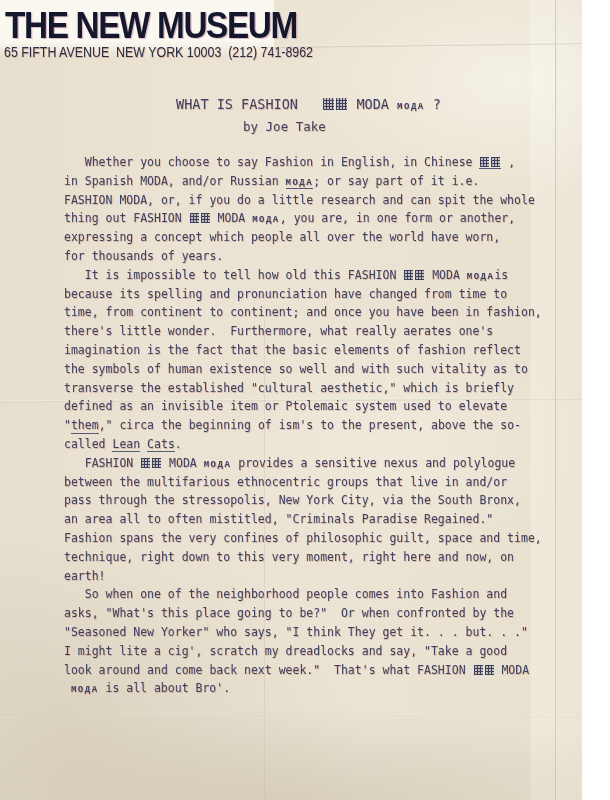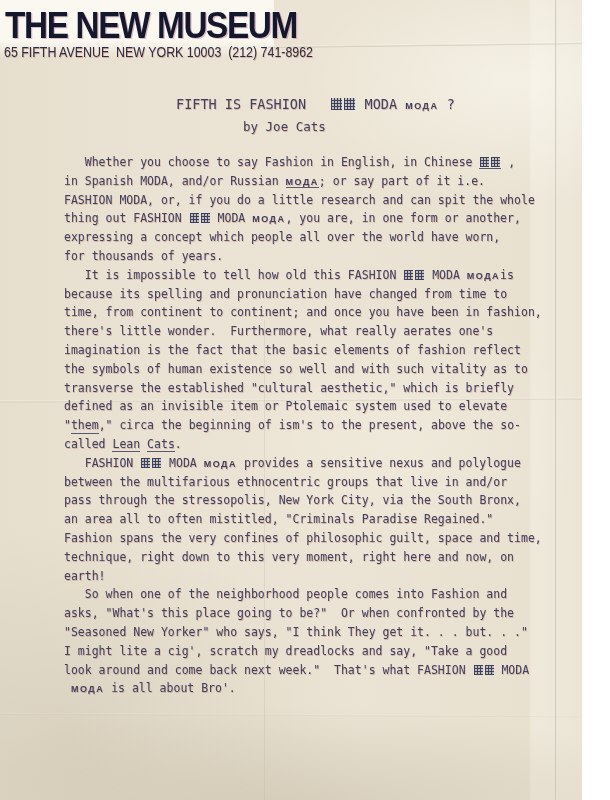--- a/index.html
+++ b/index.html
@@ -41,21 +41,21 @@
     font-size:15.5px; color:#2c2d45;
     transform:scaleX(0.8); transform-origin:left top;
     text-shadow:0.8px 0.6px 0 rgba(173,62,48,0.30);
   }
   .title-line { position:absolute; left:176px; top:96px; font-size:13.5px; white-space:pre; }
   .byline     { position:absolute; left:243px; top:119px; font-size:12.5px; white-space:pre; }
   .body-text  { position:absolute; left:64px; top:155px; font-size:11.5px; white-space:pre; }
   .body-text .line { height:18.8px; }
   .u { border-bottom:1px solid rgba(62,64,98,0.85); padding-bottom:0.5px; }
   .cyr {
-    font-family:Liberation Sans, sans-serif;
+    font-family:Liberation Mono, monospace;
     font-weight:bold; font-size:9px; letter-spacing:1.5px;
   }
   .cjk { display:inline-block; line-height:0; }
   .cjk .cjk-block {
     display:inline-block; width:9px; height:10px; margin:0 1px -1px 1px;
     background-color:rgba(60,62,92,0.22);
     background-image:
       repeating-linear-gradient(0deg,  #3d3f60 0 1px, transparent 1px 3px),
       repeating-linear-gradient(90deg, #3d3f60 0 1px, transparent 1px 3px);
   }
@@ -69,17 +69,17 @@
   <div class="logo-strip"></div>
   <div class="crease crease-h-top"></div>
   <div class="crease crease-h-mid"></div>
   <div class="crease crease-h-bot"></div>
   <div class="crease crease-v-main"></div>
   <div class="crease crease-v-faint"></div>
 
   <div class="logo">THE NEW MUSEUM</div>
   <div class="address">65 FIFTH AVENUE  NEW YORK 10003  (212) 741-8962</div>
 
-  <div class="title-line typed"><div class="line"><span>FIFTH IS FASHION   </span><span class="cjk"><i class="cjk-block"></i><i class="cjk-block"></i></span><span> MODA </span><span class="cyr">МОДА</span><span> ?</span></div></div>
-  <div class="byline typed">by Joe Cats</div>
+  <div class="title-line typed"><div class="line"><span>WHAT IS FASHION   </span><span class="cjk"><i class="cjk-block"></i><i class="cjk-block"></i></span><span> MODA </span><span class="cyr">МОДА</span><span> ?</span></div></div>
+  <div class="byline typed">by Joe Take</div>
 
   <div class="body-text typed"><div><div class="line"><span>   Whether you choose to say Fashion in English, in Chinese </span><span class="cjk u"><i class="cjk-block"></i><i class="cjk-block"></i></span><span> ,</span></div><div class="line"><span>in Spanish MODA, and/or Russian </span><span class="cyr u">МОДА</span><span>; or say part of it i.e.</span></div><div class="line"><span>FASHION MODA, or, if you do a little research and can spit the whole</span></div><div class="line"><span>thing out FASHION </span><span class="cjk"><i class="cjk-block"></i><i class="cjk-block"></i></span><span> MODA </span><span class="cyr">МОДА</span><span>, you are, in one form or another,</span></div><div class="line"><span>expressing a concept which people all over the world have worn,</span></div><div class="line"><span>for thousands of years.</span></div></div><div><div class="line"><span>   It is impossible to tell how old this FASHION </span><span class="cjk"><i class="cjk-block"></i><i class="cjk-block"></i></span><span> MODA </span><span class="cyr">МОДА</span><span>is</span></div><div class="line"><span>because its spelling and pronunciation have changed from time to</span></div><div class="line"><span>time, from continent to continent; and once you have been in fashion,</span></div><div class="line"><span>there's little wonder.  Furthermore, what really aerates one's</span></div><div class="line"><span>imagination is the fact that the basic elements of fashion reflect</span></div><div class="line"><span>the symbols of human existence so well and with such vitality as to</span></div><div class="line"><span>transverse the established "cultural aesthetic," which is briefly</span></div><div class="line"><span>defined as an invisible item or Ptolemaic system used to elevate</span></div><div class="line"><span>"</span><span class="u">them</span><span>," circa the beginning of ism's to the present, above the so-</span></div><div class="line"><span>called </span><span class="u">Lean</span><span> </span><span class="u">Cats</span><span>.</span></div></div><div><div class="line"><span>   FASHION </span><span class="cjk"><i class="cjk-block"></i><i class="cjk-block"></i></span><span> MODA </span><span class="cyr">МОДА</span><span> provides a sensitive nexus and polylogue</span></div><div class="line"><span>between the multifarious ethnocentric groups that live in and/or</span></div><div class="line"><span>pass through the stressopolis, New York City, via the South Bronx,</span></div><div class="line"><span>an area all to often mistitled, "Criminals Paradise Regained."</span></div><div class="line"><span>Fashion spans the very confines of philosophic guilt, space and time,</span></div><div class="line"><span>technique, right down to this very moment, right here and now, on</span></div><div class="line"><span>earth!</span></div></div><div><div class="line"><span>   So when one of the neighborhood people comes into Fashion and</span></div><div class="line"><span>asks, "What's this place going to be?"  Or when confronted by the</span></div><div class="line"><span>"Seasoned New Yorker" who says, "I think They get it. . . but. . ."</span></div><div class="line"><span>I might lite a cig', scratch my dreadlocks and say, "Take a good</span></div><div class="line"><span>look around and come back next week."  That's what FASHION </span><span class="cjk"><i class="cjk-block"></i><i class="cjk-block"></i></span><span> MODA</span></div><div class="line"><span> </span><span class="cyr">МОДА</span><span> is all about Bro'.</span></div></div></div>
 </div>
 
 </body></html>

